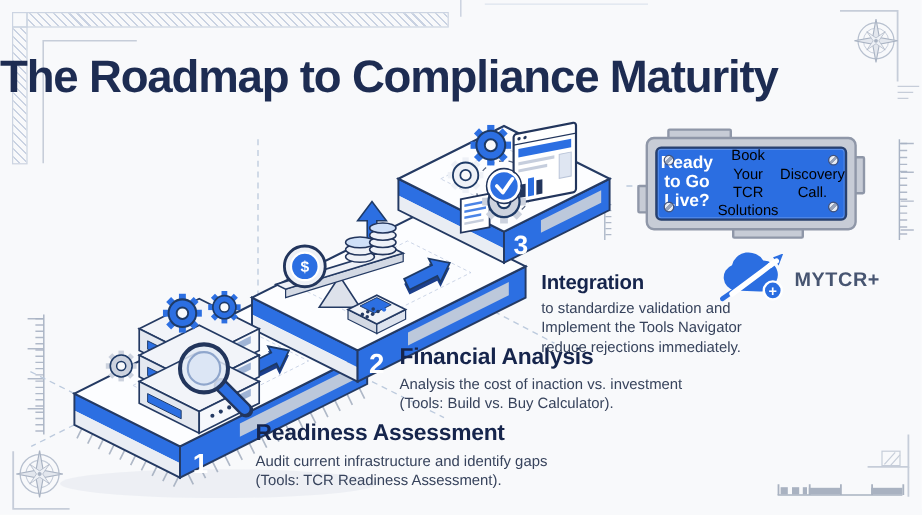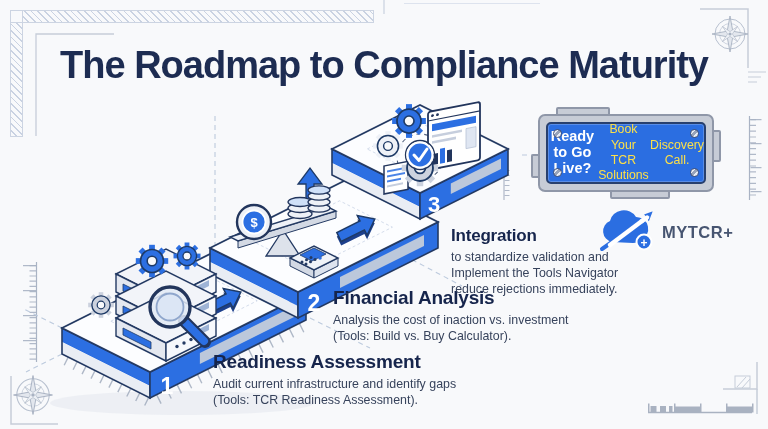--- a/index.html
+++ b/index.html
@@ -7,21 +7,21 @@
           font-family:"Liberation Sans",sans-serif}
   svg text{font-family:"Liberation Sans",sans-serif}
 
   
   .hatch{background:repeating-linear-gradient(45deg,rgba(200,210,226,0) 0 3.5px,#c9d2e2 3.5px 4.7px);
          border:1px solid #ccd4e2;position:absolute}
   .hatch-t{left:22px;top:10px;width:350px;height:11px}
   .hatch-l{left:10px;top:22px;width:11px;height:113px}
   .hatch-c{position:absolute;left:10px;top:10px;width:11px;height:11px;border:1px solid #ccd4e2}
 
-  .title{position:absolute;left:0;top:44px;width:100%;text-align:center;
+  .title{position:absolute;left:0;top:44px;width:100%;
          font-size:38px;font-weight:bold;letter-spacing:-1px;color:#1d2c52}
 
   .step-text{position:absolute}
   .step-text h3{margin:0 0 3px 0;color:#16254c;font-size:19px;letter-spacing:-0.2px}
   .step-text p{margin:0;font-size:12.4px;line-height:1.3;color:#37435c}
   #step1-text{left:213px;top:351px}
   #step2-text{left:333px;top:287px}
   #step3-text{left:451px;top:226px}
   #step3-text h3{font-size:17px}
 
@@ -31,21 +31,21 @@
                border:2px solid #8f97a8;border-radius:7px}
   .tab{position:absolute;background:#c7ccd6;border:2px solid #8f97a8;border-radius:2px}
   .tab-t{left:18px;top:-7px;width:50px;height:9px}
   .tab-r{right:-7px;top:16px;width:9px;height:28px}
   .tab-b{left:72px;bottom:-7px;width:56px;height:9px}
   .tab-l{left:-7px;bottom:14px;width:9px;height:20px}
   .badge-inner{position:absolute;left:8px;top:8px;right:8px;bottom:8px;background:#2b6ee1;
                border:2px solid #28406e;border-radius:5px;box-shadow:inset 0 0 0 1px rgba(255,255,255,.22);
                display:flex;align-items:center;justify-content:center;color:#fff;text-align:center}
   .badge-h{font-weight:bold;font-size:14.5px;margin-bottom:2px}
-  .badge-l{font-size:12.3px;color:#fde047;line-height:1.25}
+  .badge-l{font-size:12.3px;color:#000000;line-height:1.25}
   .screw{position:absolute;width:7px;height:7px;border-radius:50%;border:1px solid #42527a;
          background:linear-gradient(135deg,#e8ecf3 35%,#97a3ba 35% 62%,#e8ecf3 62%)}
   .s1{left:5px;top:5px}.s2{right:5px;top:5px}.s3{left:5px;bottom:5px}.s4{right:5px;bottom:5px}
 
   
   #logo{position:absolute;left:596px;top:202px;width:164px;height:54px}
   .logo-text{fill:#475571;font-size:16.5px;font-weight:bold;letter-spacing:.5px}
   .gear-blue{fill:#2c6fe2}
   .gear-light{fill:#eef1f7}
   .gear-gray{fill:#ccd2de}

